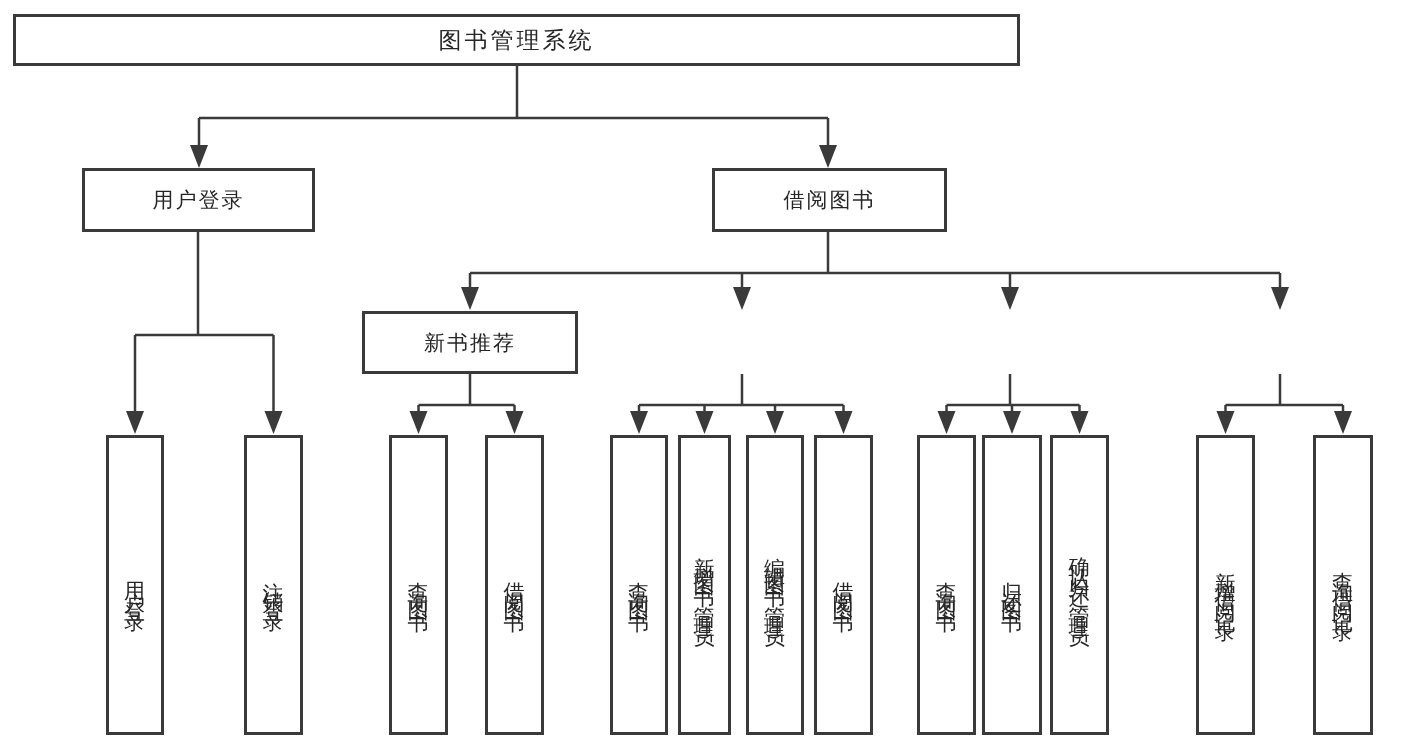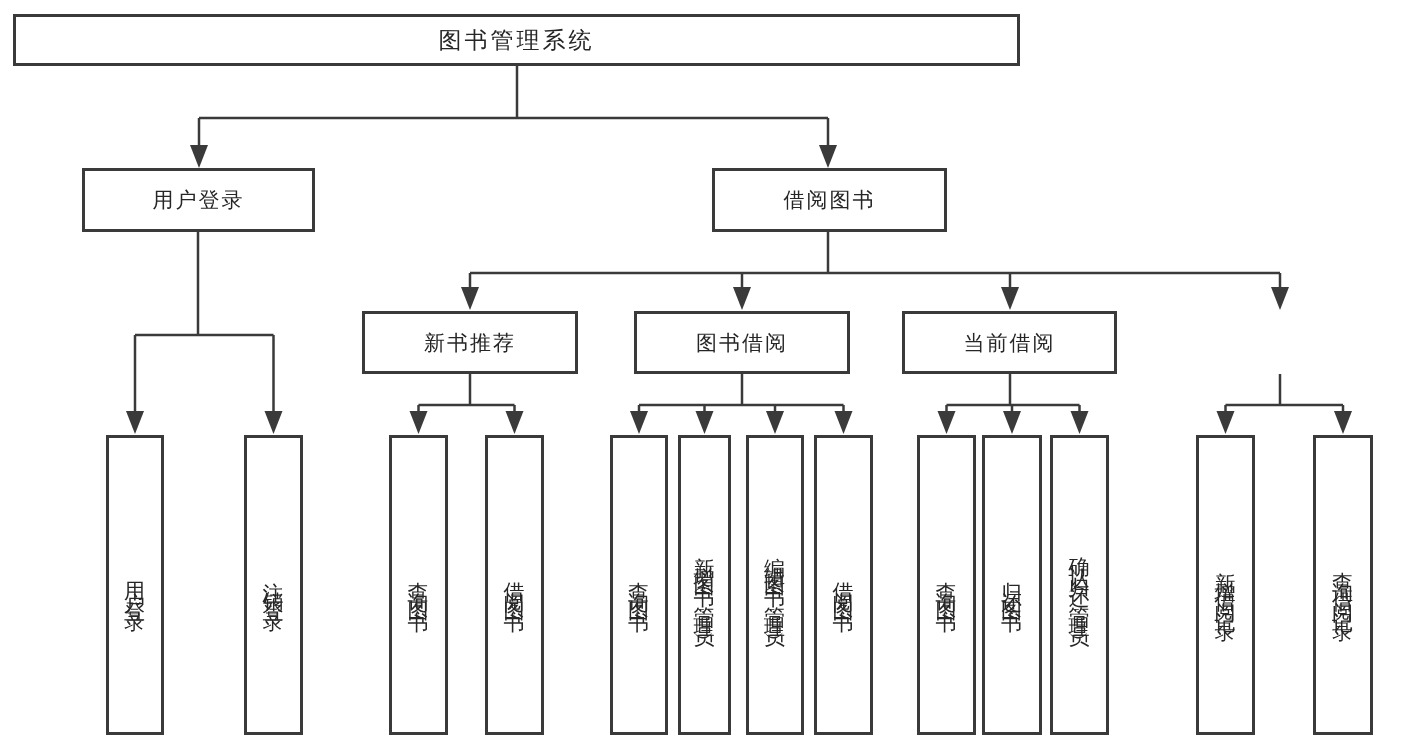--- a/index.html
+++ b/index.html
@@ -108,22 +108,20 @@
       <polygon points="1343,434 1334,411 1352,411"></polygon>
     </g>
   </svg>
 
   <div class="box h root" style="left:13px;top:14px;width:1007px;height:52px">图书管理系统</div>
 
   <div class="box h" style="left:82px;top:168px;width:233px;height:64px">用户登录</div>
   <div class="box h" style="left:712px;top:168px;width:235px;height:64px">借阅图书</div>
 
   <div class="box h" style="left:362px;top:311px;width:216px;height:63px">新书推荐</div>
-  <div class="box h" style="left:634px;top:311px;width:216px;height:63px">图书借阅</div>
-  <div class="box h" style="left:902px;top:311px;width:215px;height:63px">当前借阅</div>
 
   <div class="box v" style="left:106px;top:435px;width:58px;height:300px">
     <span class="vtext">用户登录</span>
   </div>
   <div class="box v" style="left:244px;top:435px;width:59px;height:300px">
     <span class="vtext">注销登录</span>
   </div>
 
   <div class="box v" style="left:389px;top:435px;width:59px;height:300px">
     <span class="vtext">查询图书</span>

